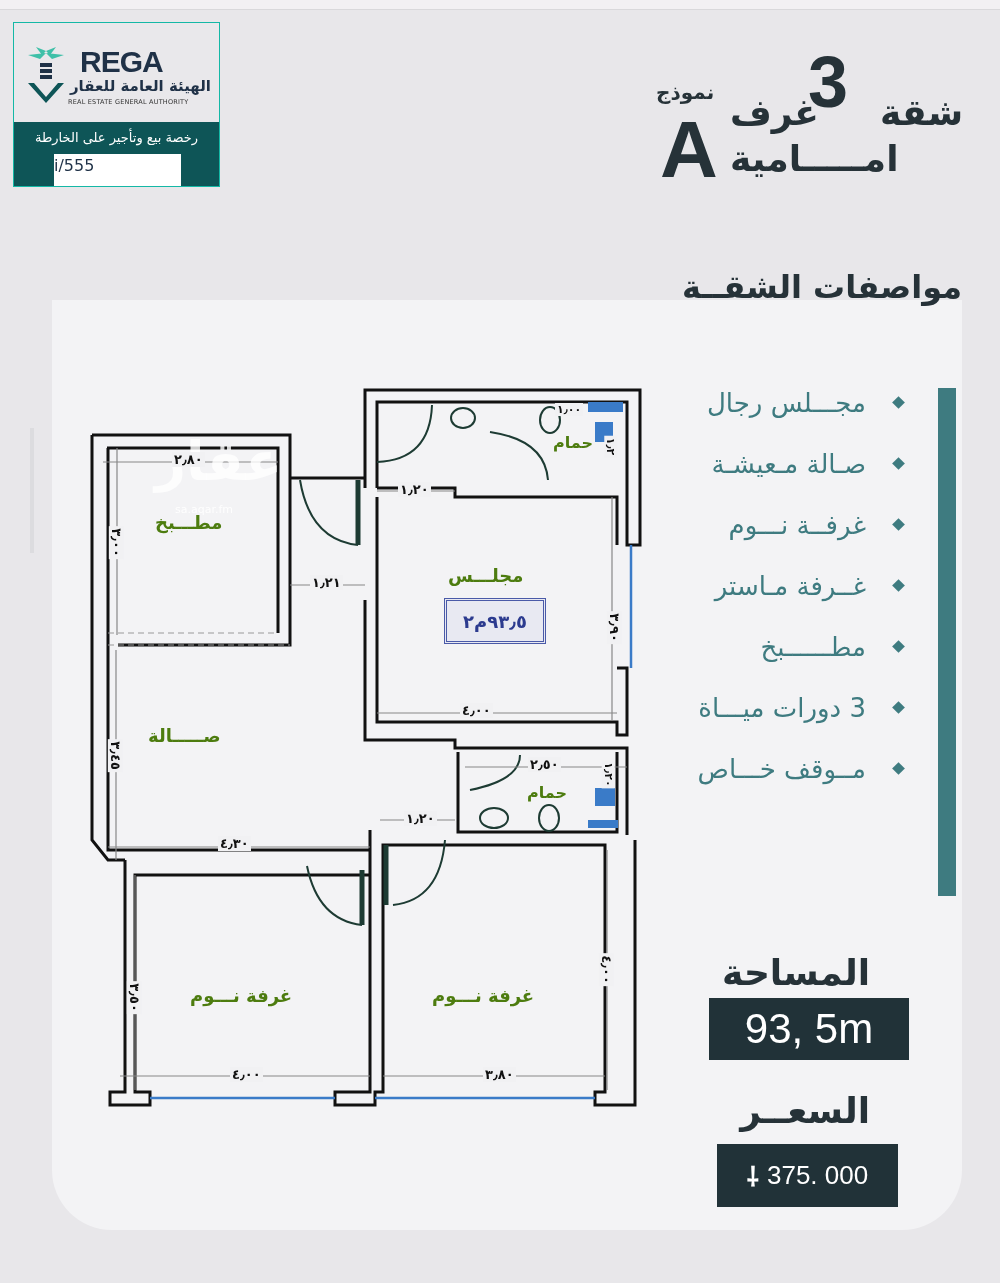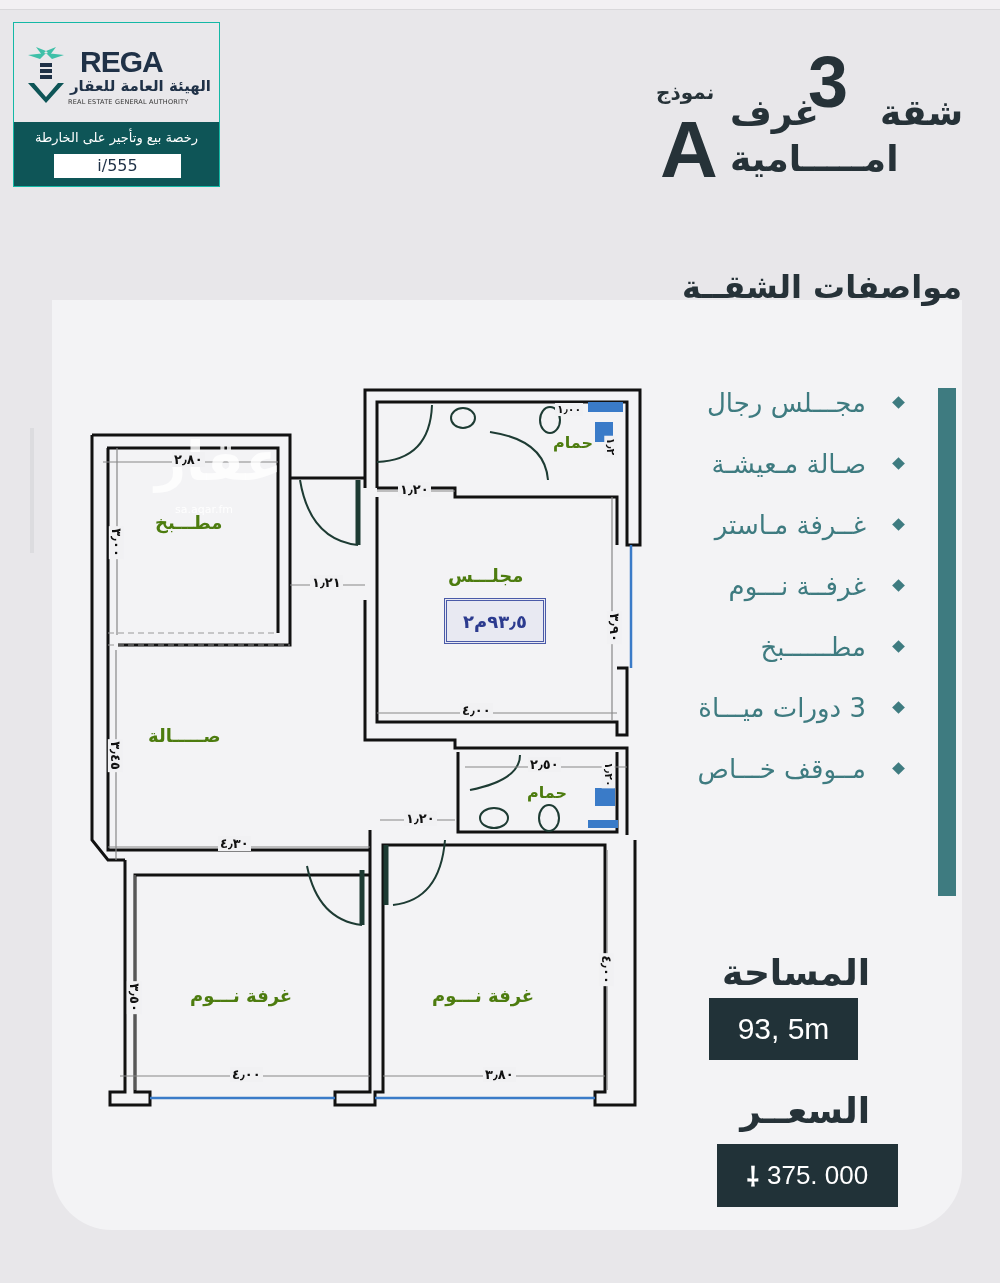--- a/index.html
+++ b/index.html
@@ -17,21 +17,21 @@
   .rega {
     position: absolute; left: 13px; top: 22px; width: 207px; height: 165px;
     border: 1px solid #14b8a6; background: #e9e8eb; box-sizing: border-box;
   }
   .rega-logo { position: absolute; left: 10px; top: 22px; width: 44px; height: 60px; }
   .rega-title { position: absolute; left: 66px; top: 22px; font-family: "Liberation Sans", sans-serif; font-weight: bold; font-size: 30px; color: #1f3147; letter-spacing: -1px; }
   .rega-ar { position: absolute; right: 8px; top: 54px; font-size: 15px; font-weight: bold; color: #1f3147; direction: rtl; }
   .rega-en { position: absolute; left: 54px; top: 75px; font-size: 6.5px; color: #333; letter-spacing: 0.2px; }
   .rega-band { position: absolute; left: 0; bottom: 0; width: 100%; height: 64px; background: #0e5557; }
   .rega-license { position: absolute; left: 0; width: 100%; top: 8px; text-align: center; color: #fff; font-size: 13px; direction: rtl; }
-  .rega-num { position: absolute; left: 40px; top: 32px; width: 127px; height: 24px; background: #fff; color: #1f3147; font-size: 16px; text-align: center; line-height: 24px; }
+  .rega-num { position: absolute; left: 40px; top: 32px; width: 127px; height: 32px; background: #fff; color: #1f3147; font-size: 16px; line-height: 24px; }
 
   
   .hdr { position: absolute; color: #263238; font-weight: bold; direction: rtl; }
   .hdr-3 { left: 808px; top: 42px; font-size: 72px; line-height: 80px; font-family: "Liberation Sans", sans-serif; }
   .hdr-apt { left: 880px; top: 92px; font-size: 36px; }
   .hdr-rooms { left: 730px; top: 92px; font-size: 36px; }
   .hdr-model { left: 640px; top: 80px; font-size: 20px; margin-left: 16px; }
   .hdr-A { left: 660px; top: 110px; font-size: 80px; line-height: 80px; font-family: "Liberation Sans", sans-serif; }
   .hdr-front { left: 730px; top: 138px; font-size: 36px; }
 
@@ -40,21 +40,21 @@
   .features { position: absolute; right: 95px; top: 372px; width: 240px; }
   .feature { height: 61px; display: flex; align-items: center; justify-content: flex-end; direction: ltr; }
   .feature-label { font-size: 26px; color: #3e7b80; direction: rtl; }
   .feature-bullet { width: 9px; height: 9px; background: #3e7b80; transform: rotate(45deg); margin-left: 28px; margin-right: 2px; }
   .features-bar { position: absolute; left: 938px; top: 388px; width: 18px; height: 508px; background: #3e7b80; }
 
   .area-label, .price-label { position: absolute; right: 130px; font-size: 36px; font-weight: bold; color: #263238; direction: rtl; }
   .area-label { top: 952px; }
   .price-label { top: 1090px; }
   .value-box { position: absolute; background: #213238; color: #fff; font-family: "Liberation Sans", sans-serif; display: flex; align-items: center; justify-content: center; }
-  .area-box { left: 709px; top: 998px; width: 149px; height: 62px; font-size: 30px; }
+  .area-box { left: 709px; top: 998px; width: 200px; height: 62px; font-size: 42px; }
   .price-box { left: 717px; top: 1144px; width: 181px; height: 63px; font-size: 26px; gap: 8px; }
   .riyal { font-weight: bold; font-size: 26px; }
 
   .plan { position: absolute; left: 0; top: 0; width: 1000px; height: 1283px; }
   .room-label { position: absolute; font-size: 18px; color: #4d7c0f; direction: rtl; font-weight: bold; }
   .dim { position: absolute; font-size: 13px; color: #111; font-weight: bold; background: #f1f1f3; padding: 0 2px; }
   .dim.v { transform: rotate(90deg); }
   .area-stamp { position: absolute; left: 444px; top: 598px; width: 96px; height: 40px; border: 3px double #4a5aa8; color: #2c3b8f; font-size: 18px; font-weight: bold; display: flex; align-items: center; justify-content: center; direction: rtl; background: #e8e9f2; }
   .watermark { position: absolute; left: 155px; top: 430px; font-size: 54px; color: rgba(255,255,255,0.8); font-weight: bold; direction: rtl; }
   .watermark-sub { position: absolute; left: 175px; top: 503px; font-size: 11px; color: rgba(255,255,255,0.9); }
@@ -97,25 +97,25 @@
 <div class="features">
   <div class="feature">
       <span class="feature-label">مجـــلس رجال</span>
       <span class="feature-bullet"></span>
     </div>
   <div class="feature">
       <span class="feature-label">صـالة مـعيشـة</span>
       <span class="feature-bullet"></span>
     </div>
   <div class="feature">
+      <span class="feature-label">غرفــة نـــوم</span>
+      <span class="feature-bullet"></span>
+    </div>
+  <div class="feature">
       <span class="feature-label">غــرفة مـاستر</span>
-      <span class="feature-bullet"></span>
-    </div>
-  <div class="feature">
-      <span class="feature-label">غرفــة نـــوم</span>
       <span class="feature-bullet"></span>
     </div>
   <div class="feature">
       <span class="feature-label">مطــــــبخ</span>
       <span class="feature-bullet"></span>
     </div>
   <div class="feature">
       <span class="feature-label">3 دورات ميـــاة</span>
       <span class="feature-bullet"></span>
     </div>

